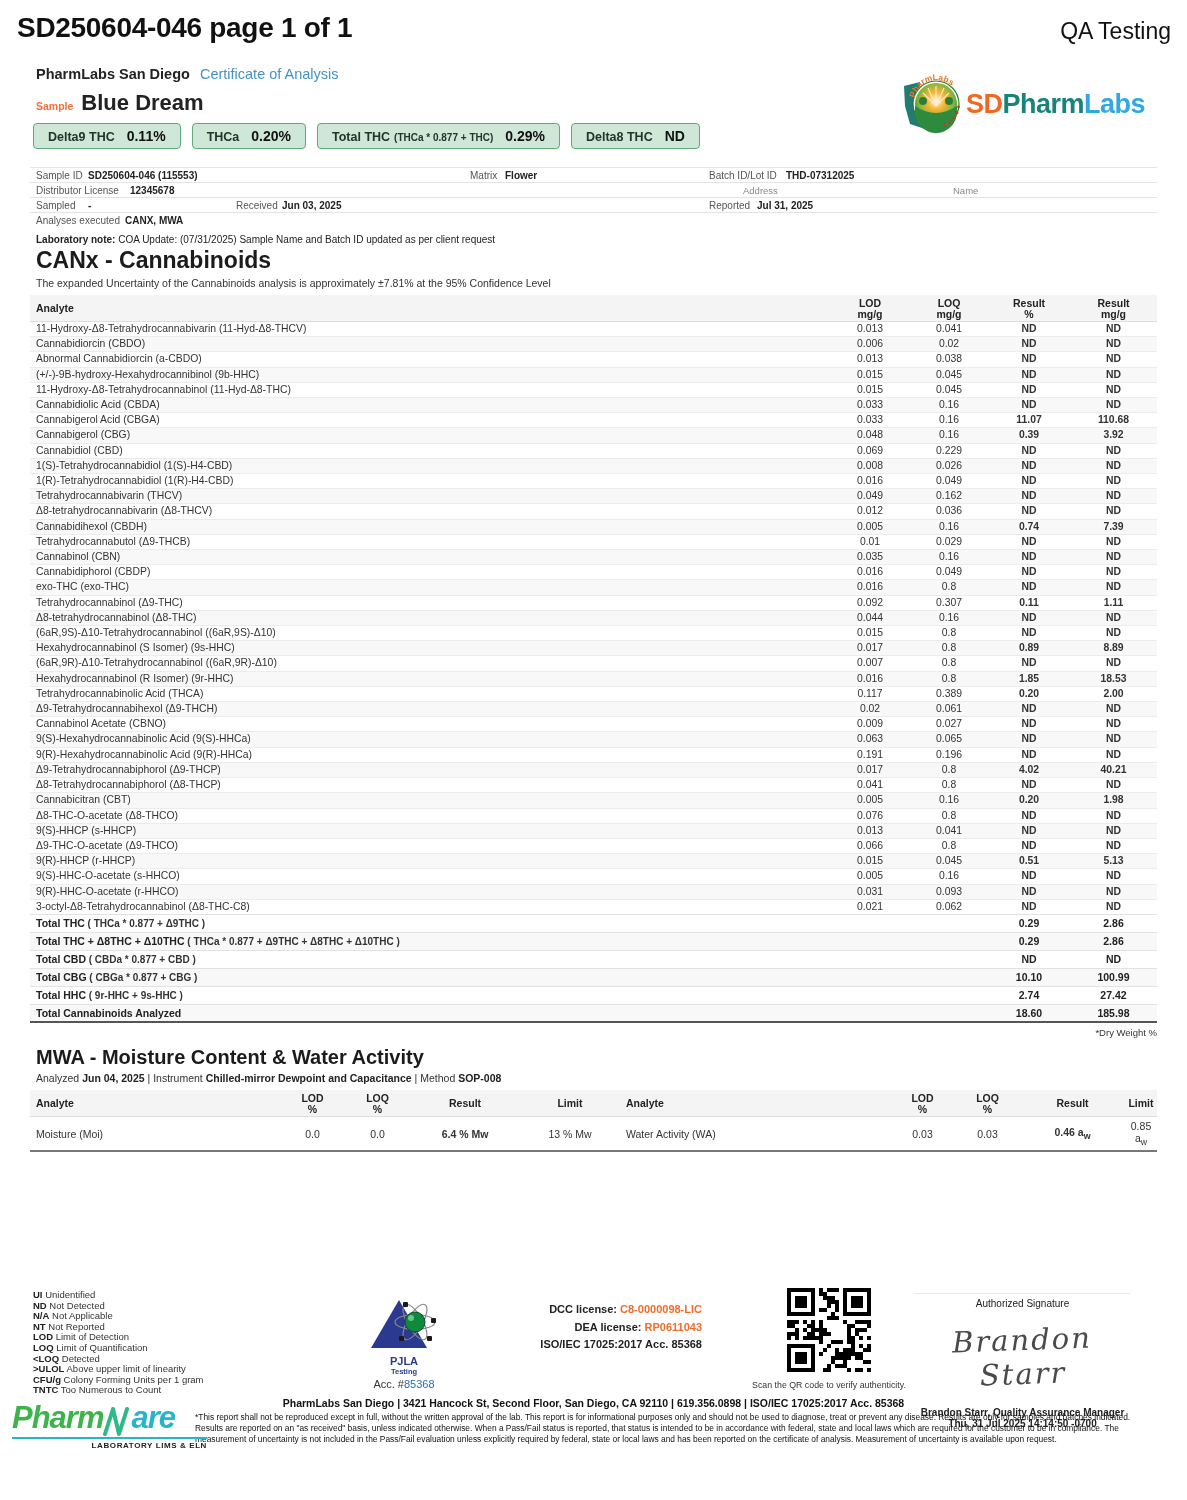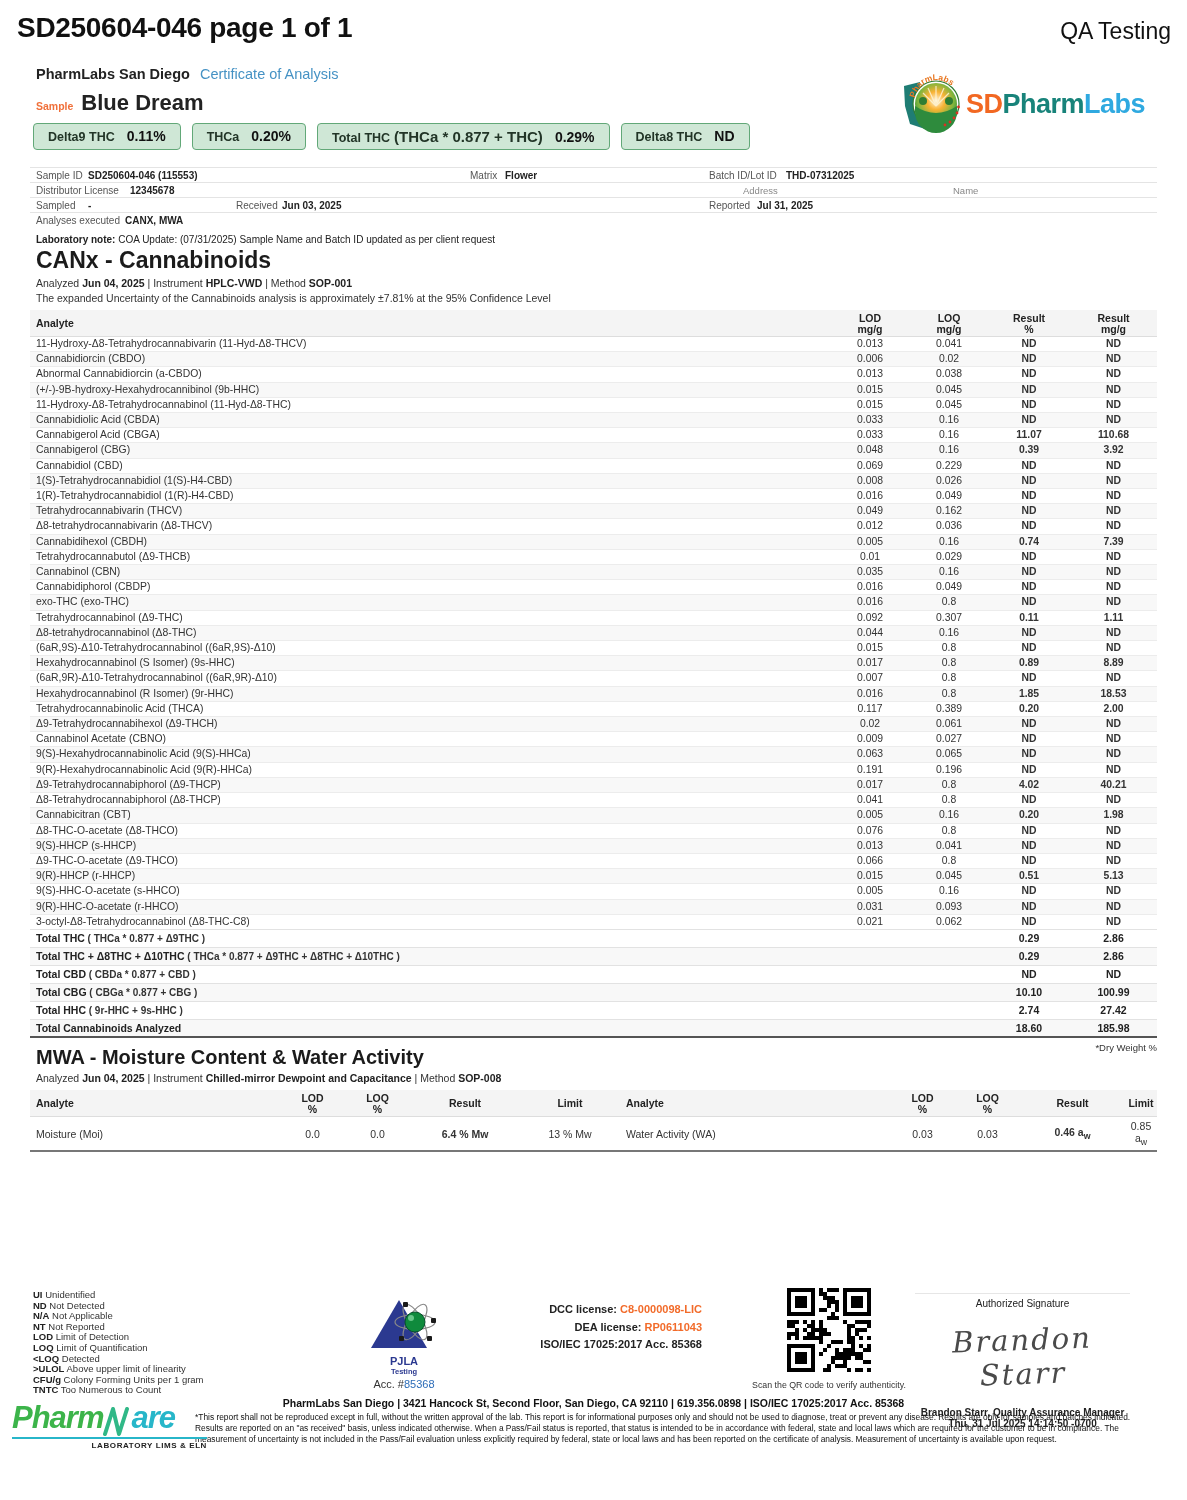--- a/index.html
+++ b/index.html
@@ -19,21 +19,21 @@
   .lab-line .doc-type{color:var(--cert-blue);margin-left:6px;}
 
   .sample-line{position:absolute;left:36px;top:90px;display:flex;align-items:baseline;}
   .sample-tag{font-size:10.5px;font-weight:700;color:var(--accent-orange);}
   .sample-name{font-size:22px;font-weight:700;margin-left:8px;color:#222;}
 
   .badges{position:absolute;left:33px;top:123px;display:flex;gap:11px;}
   .badge{background:var(--badge-bg);border:1.5px solid var(--badge-border);border-radius:4px;
          padding:4px 14px;display:flex;align-items:baseline;white-space:nowrap;}
   .b-label{font-size:12.5px;font-weight:700;color:#223527;}
-  .b-formula{font-size:15px;font-weight:700;color:#223527;margin-left:4px;}
+  .b-formula{font-size:10px;font-weight:700;color:#223527;margin-left:4px;}
   .b-value{font-size:14px;font-weight:700;color:#111;margin-left:12px;}
 
   .info-grid{position:absolute;left:30px;top:167px;width:1127px;font-size:10px;}
   .ig-row{position:relative;height:15px;border-top:1px solid #e4e4e4;}
   .ig-row span{position:absolute;top:2px;white-space:nowrap;}
   .igl{color:#555;} .igv{font-weight:700;color:#222;} .igl2{color:#888;font-size:9.5px;}
 
   .lab-note{position:absolute;left:36px;top:234px;font-size:10px;color:#222;}
   .lab-note b{font-weight:700;}
 
@@ -214,28 +214,20 @@
     </div>
   </div>
 
   <div class="lab-note">
     <b>Laboratory note:</b>
     <span>COA Update: (07/31/2025) Sample Name and Batch ID updated as per client request</span>
   </div>
 
   <div class="section" id="canx-section">
     <h2 class="sec-title">CANx - Cannabinoids</h2>
-    <div class="meta">
-      <span>Analyzed</span>
-      <b>Jun 04, 2025</b>
-      <span>| Instrument</span>
-      <b>HPLC-VWD</b>
-      <span>| Method</span>
-      <b>SOP-001</b>
-    </div>
     <div class="uncert">The expanded Uncertainty of the Cannabinoids analysis is approximately ±7.81% at the 95% Confidence Level</div>
 
     <table>
       <colgroup>
           <col style="width:800px">
           <col style="width:80px">
           <col style="width:78px">
           <col style="width:82px">
           <col style="width:87px">
         </colgroup>

